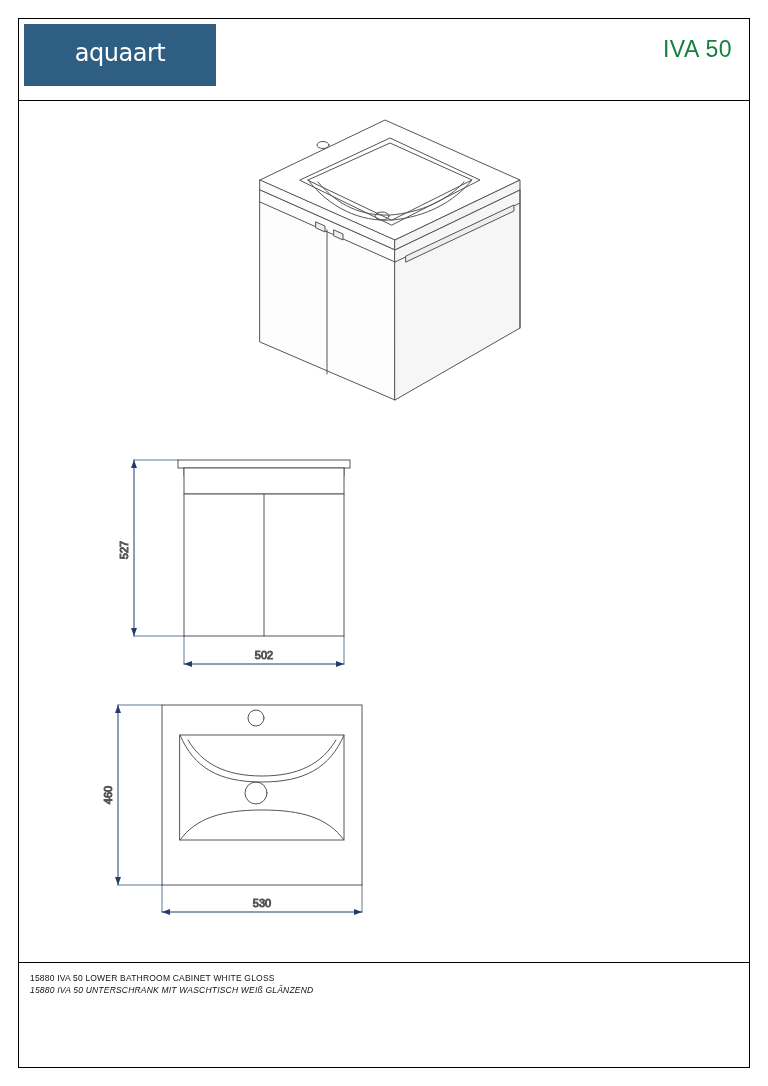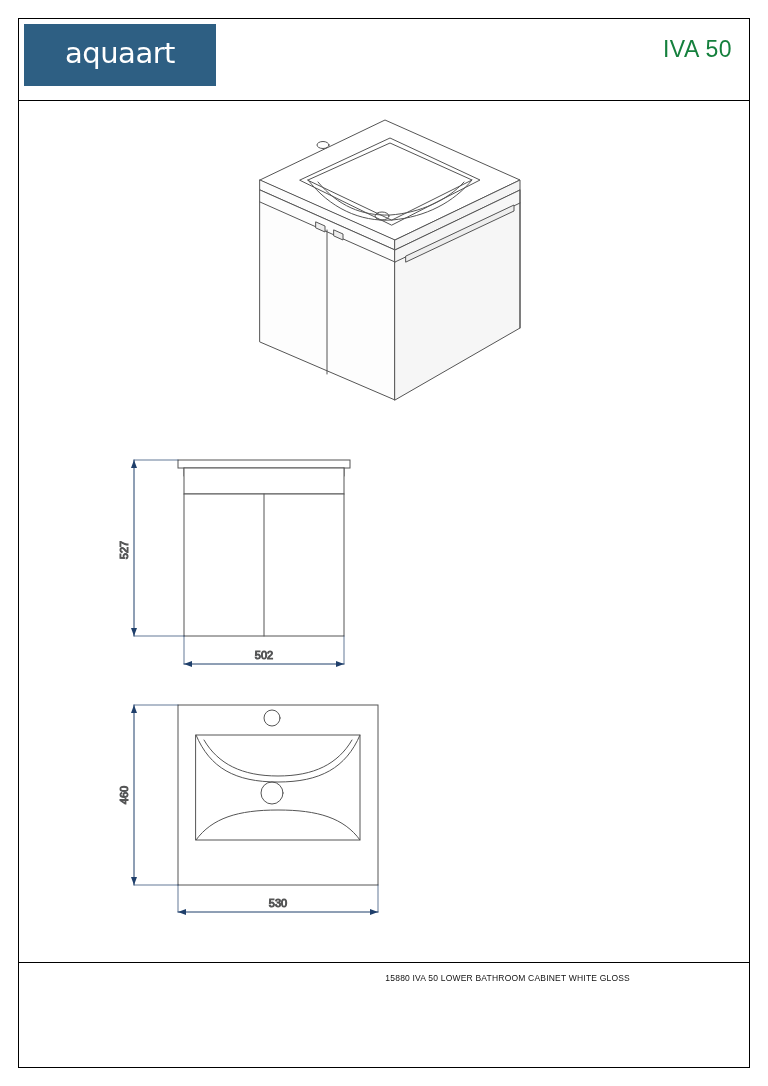--- a/index.html
+++ b/index.html
@@ -27,21 +27,21 @@
     position: absolute;
     left: 24px; top: 24px;
     width: 192px; height: 62px;
     background: #2e5f83;
     display: flex;
     align-items: center;
     justify-content: center;
   }
   .logo-text {
     color: #ffffff;
-    font-size: 29px;
+    font-size: 24px;
     letter-spacing: -0.5px;
     font-family: "DejaVu Sans", sans-serif;
     font-weight: 400;
     line-height: 1;
     padding-bottom: 4px;
   }
   .model-title {
     position: absolute;
     right: 36px; top: 36px;
     font-size: 23px;
@@ -63,21 +63,21 @@
     position: absolute;
     left: 19px; top: 962px;
     width: 730px; height: 1px;
     background: #000000;
   }
   .footer {
     position: absolute;
     left: 30px; top: 972px;
     width: 600px;
   }
-  .foot-block { margin-bottom: 14px; text-align: right; }
+  .foot-block { margin-bottom: 14px; }
   .foot-en {
     font-size: 8.5px;
     color: #111111;
     letter-spacing: 0.2px;
     line-height: 12px;
   }
   .foot-de {
     font-size: 8.5px;
     color: #111111;
     font-style: italic;
@@ -165,21 +165,21 @@
         <polygon points="64,214 72,211 72,217" fill="#1f3f6b" stroke="none"></polygon>
         <polygon points="224,214 216,211 216,217" fill="#1f3f6b" stroke="none"></polygon>
         <line x1="64" y1="186" x2="64" y2="214" stroke-width="0.7"></line>
         <line x1="224" y1="186" x2="224" y2="214" stroke-width="0.7"></line>
       </g>
       <text class="dim-label" x="144" y="209" text-anchor="middle">502</text>
     </svg>
   </div>
 
 
-  <div class="draw" style="left:120px; top:690px;">
+  <div class="draw" style="left:104px; top:690px;">
     <svg width="280" height="240" viewBox="0 0 280 240" fill="none" stroke="#555555" stroke-width="1" stroke-linecap="round">
 
       <rect x="58" y="15" width="200" height="180" fill="#ffffff" stroke="#555555"></rect>
 
       <path d="M76,45 L240,45 L240,150 L76,150 Z" fill="#ffffff" stroke="#555555"></path>
       <path d="M76,45 C90,78 115,92 158,92 C200,92 226,78 240,45" fill="none" stroke="#555555"></path>
       <path d="M84,50 C98,74 122,86 158,86 C194,86 218,74 232,50" fill="none" stroke="#555555"></path>
       <path d="M76,150 C92,128 118,120 158,120 C198,120 224,128 240,150" fill="none" stroke="#555555"></path>
 
       <circle cx="152" cy="103" r="11" fill="none" stroke="#555555"></circle>
@@ -203,18 +203,19 @@
         <line x1="258" y1="195" x2="258" y2="222" stroke-width="0.7"></line>
       </g>
       <text class="dim-label" x="158" y="217" text-anchor="middle">530</text>
     </svg>
   </div>
 
   <div class="footer-rule"></div>
   <div class="footer">
     <div class="foot-block">
       <div class="foot-en">15880 IVA 50 LOWER BATHROOM CABINET WHITE GLOSS</div>
+      <div class="foot-de">15880 IVA 50 UNTERSCHRANK MIT WASCHTISCH WEIß GLÄNZEND</div>
     </div>
     <div class="foot-block">
     </div>
   </div>
 
 </div>
 
 </body></html>

